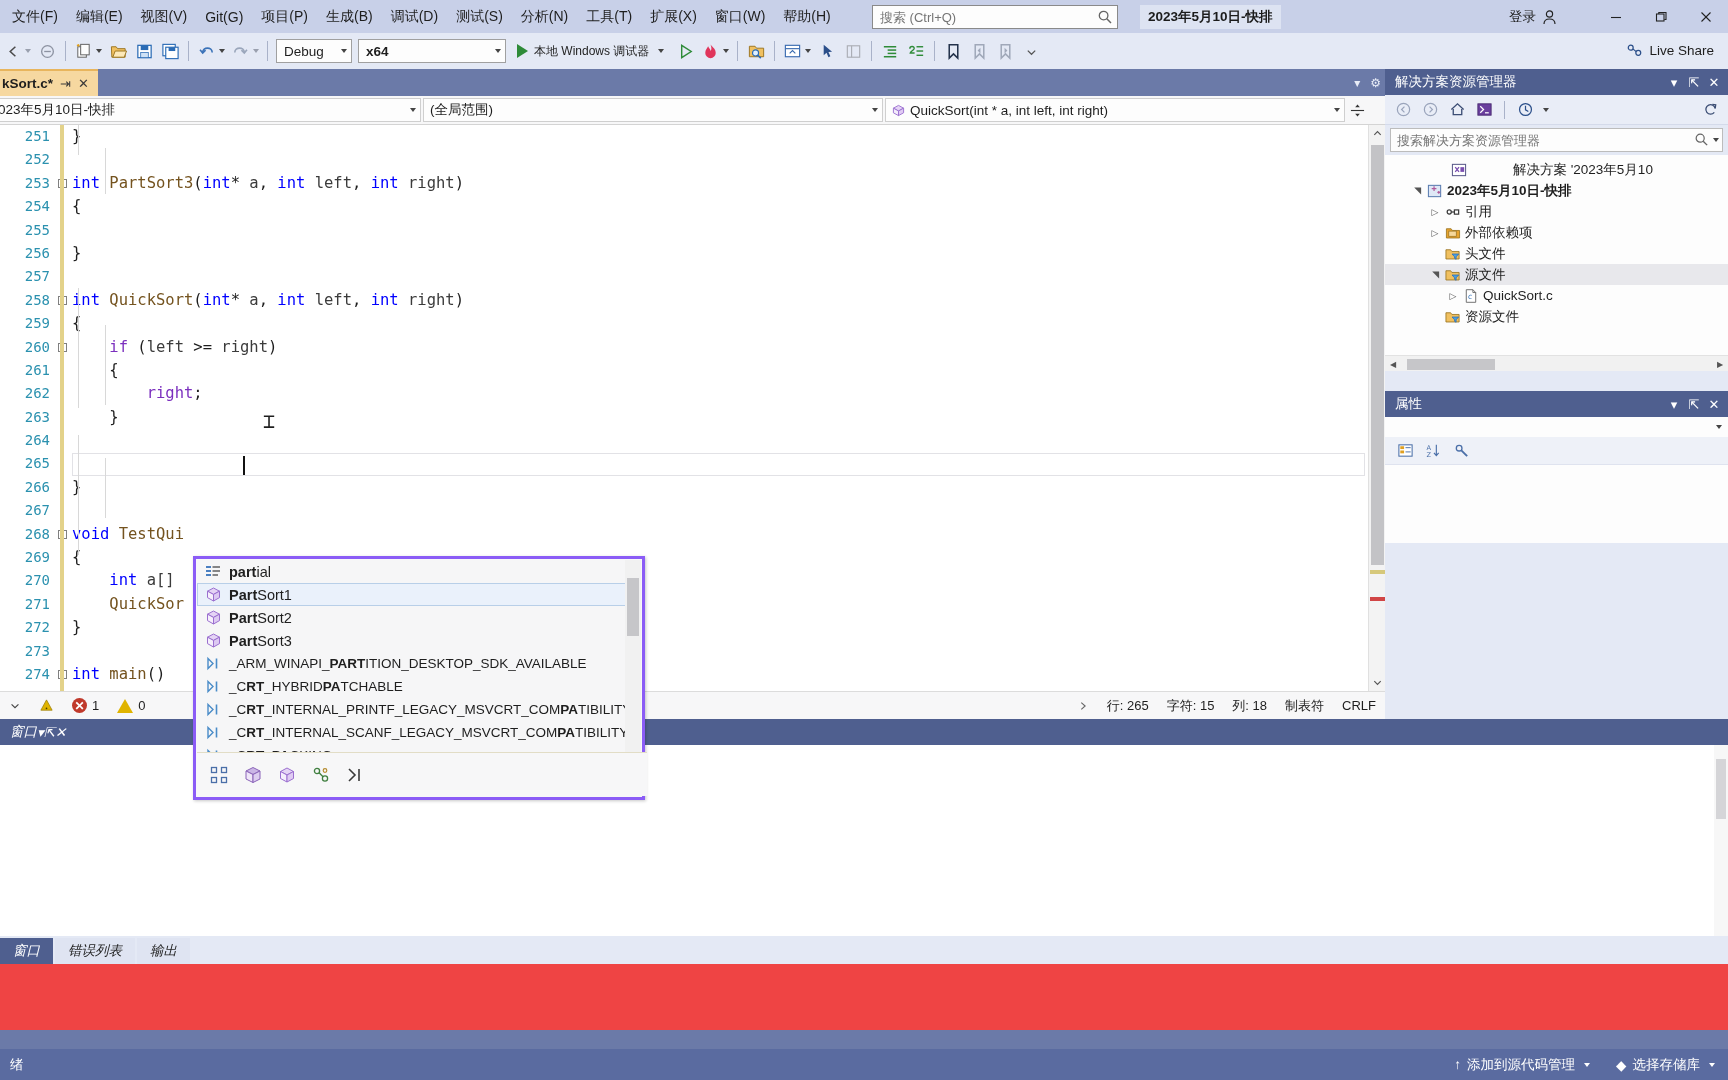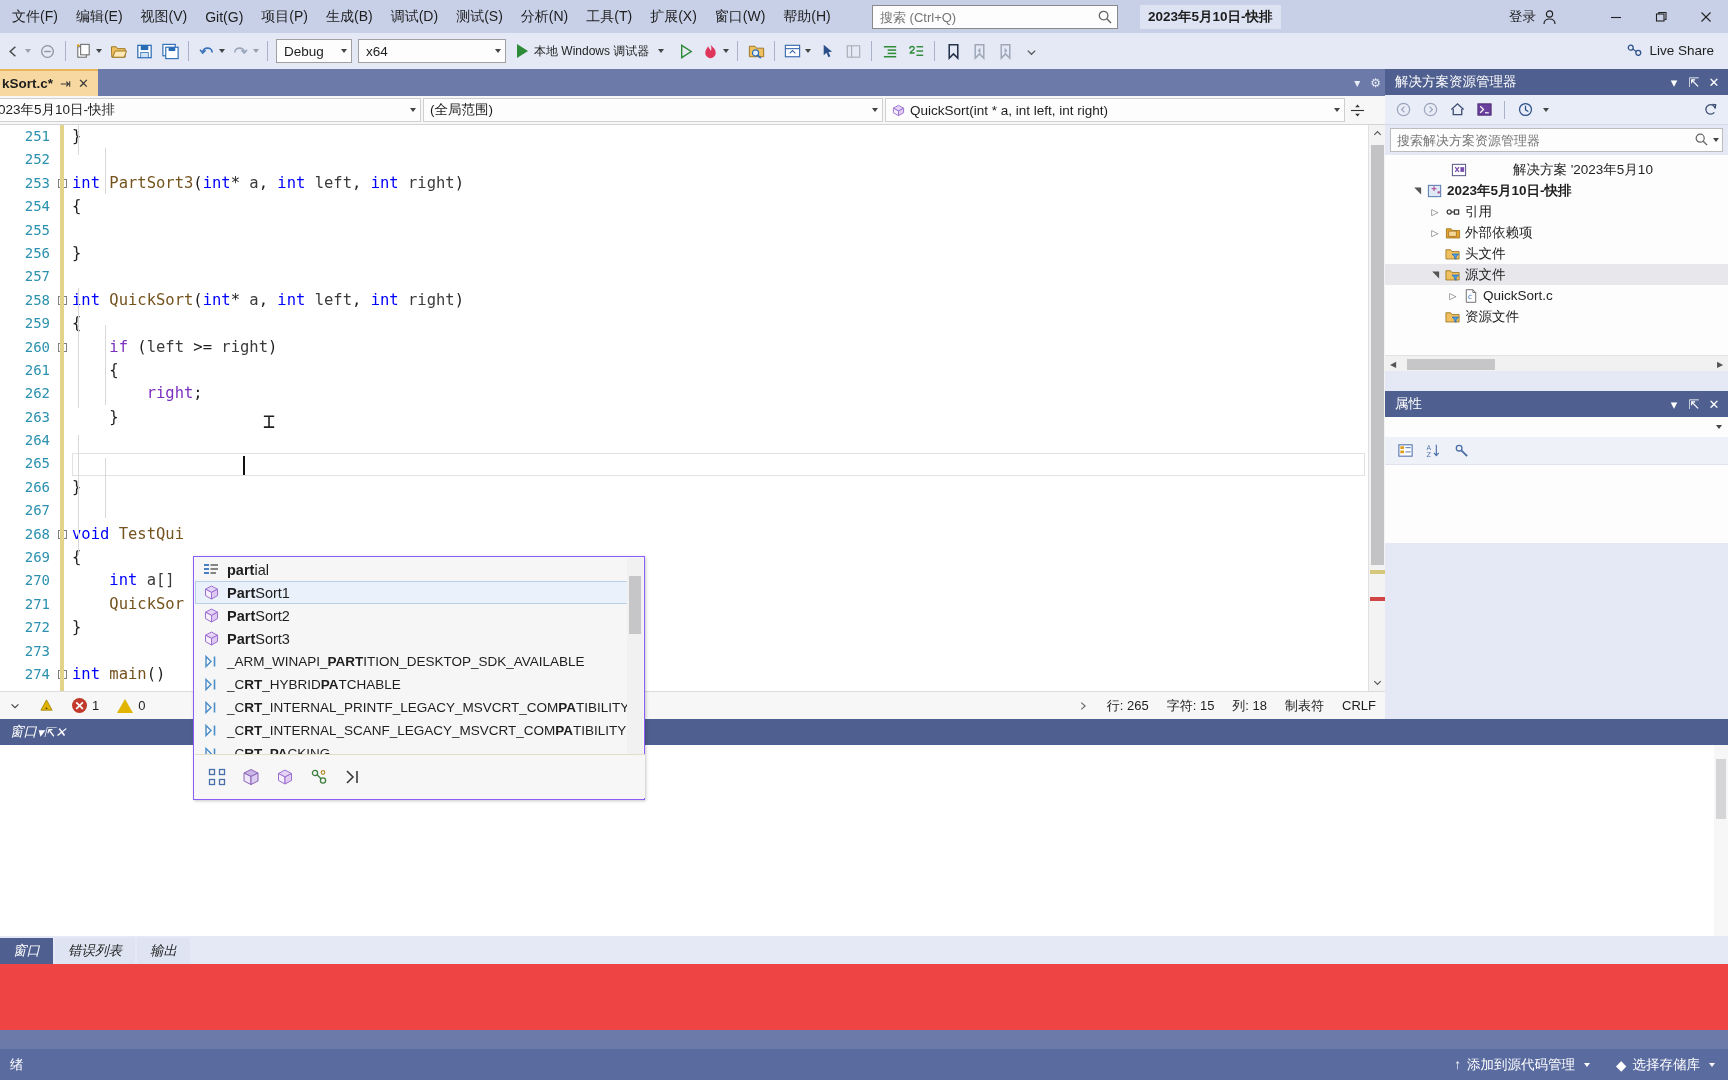--- a/index.html
+++ b/index.html
@@ -188,21 +188,21 @@
     font-size: 12px; font-weight: 700; display: flex; align-items: center; justify-content: center;
   }
   .warn-tri {
     width: 0; height: 0; border-left: 8px solid transparent; border-right: 8px solid transparent;
     border-bottom: 14px solid #e0b400;
   }
 
   
   .intellisense {
     position: absolute; left: 193px; top: 487px; width: 452px; height: 244px;
-    background: #f7f7f8; border: 1px solid #8b5cf6; box-shadow: 1px 1px 3px rgba(0,0,0,.22);
+    background: #f7f7f8; border: 3px solid #8b5cf6; box-shadow: 1px 1px 3px rgba(0,0,0,.22);
     z-index: 40;
   }
   .is-list { position: absolute; left: 1px; top: 1px; width: 434px; height: 197px; background: #f6f6f7; overflow: hidden; }
   .is-item {
     height: 23px; display: flex; align-items: center; gap: 7px; padding-left: 8px;
     font-size: 14.5px; color: #1e1e1e; white-space: nowrap;
   }
   .is-item.sel { background: #eaf1fb; border: 1px solid #b8cfe8; height: 23px; padding-left: 7px; }
   .is-item .lbl b { font-weight: 700; }
   .is-ico { width: 17px; height: 17px; flex: 0 0 17px; }
@@ -404,21 +404,21 @@
           <path d="M11 8.6 L14 11.6 L16.8 8.2" fill="none" stroke="#9aa6bb" stroke-width="1.7"></path>
         </svg>
       <span class="caret dim"></span>
     </div>
     <div class="tb-sep"></div>
 
     <div class="combo" style="width:76px;">
       <span class="cb-text">Debug</span>
       <span class="caret"></span>
     </div>
-    <div class="combo" style="width:148px;">
+    <div class="combo" style="width:148px;font-weight:bold;">
       <span class="cb-text">x64</span>
       <span class="caret"></span>
     </div>
 
     <div class="run-btn">
       <span class="play-tri"></span>
       <span>本地 Windows 调试器</span>
       <span class="caret"></span>
     </div>
 

